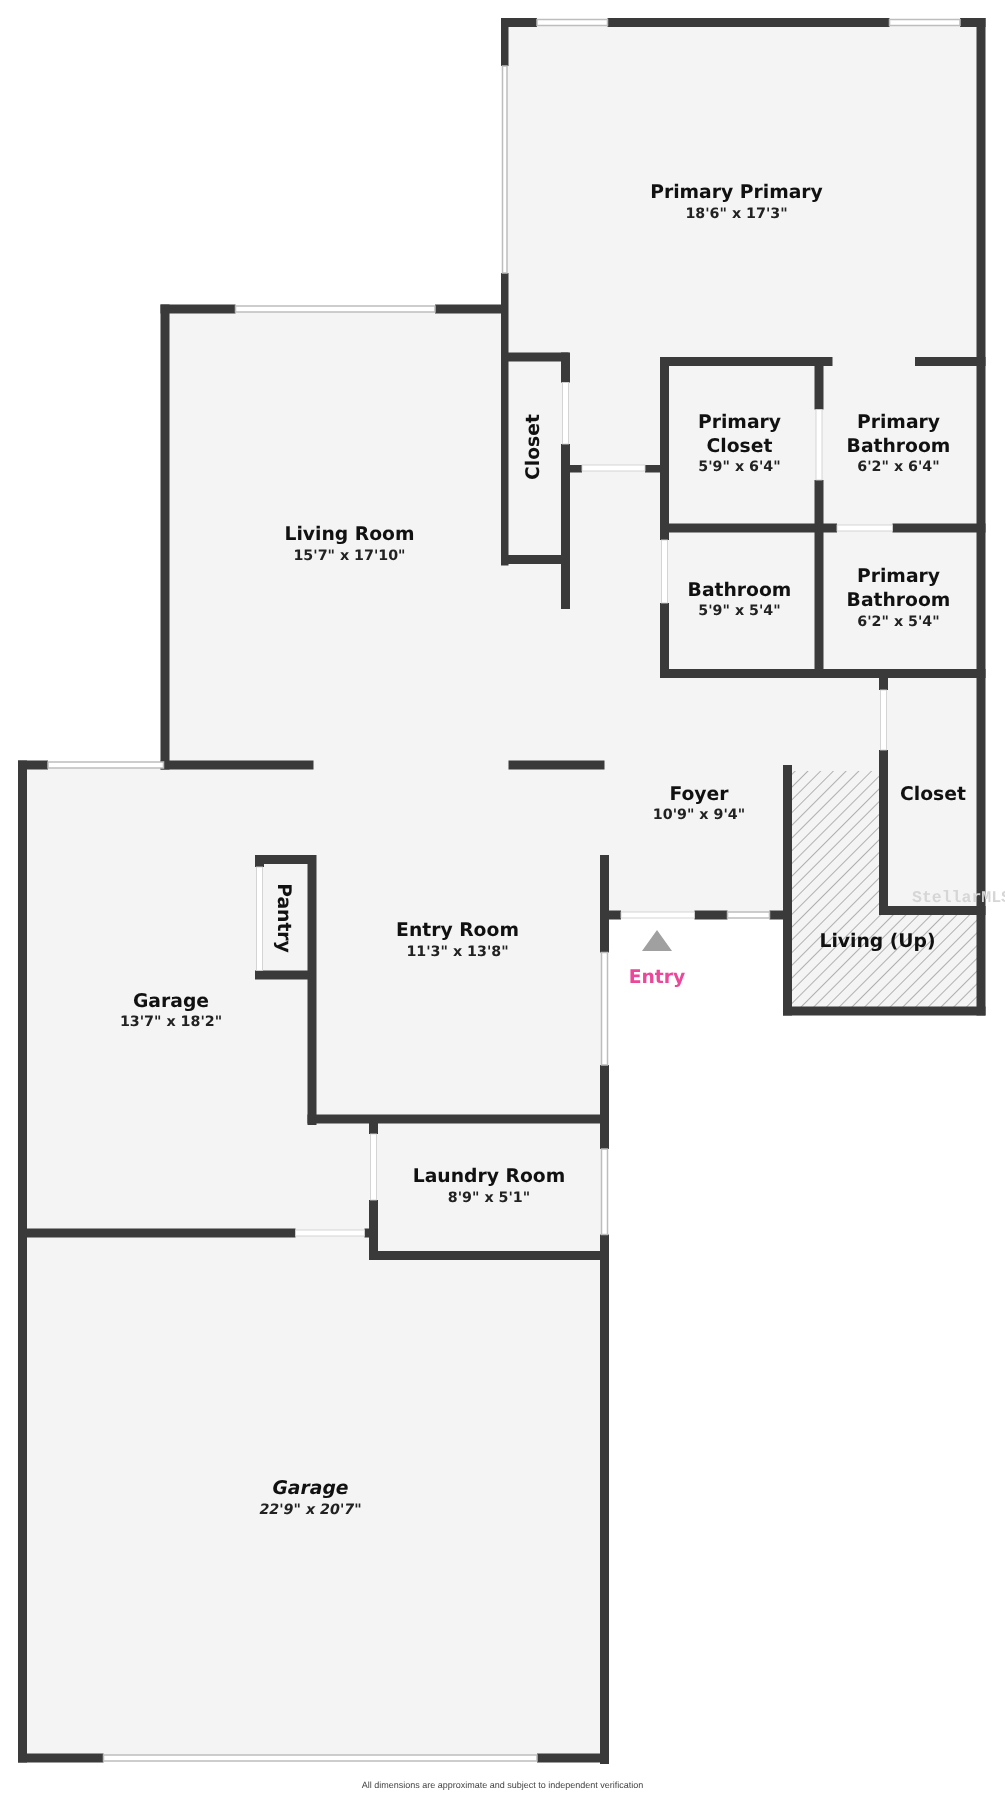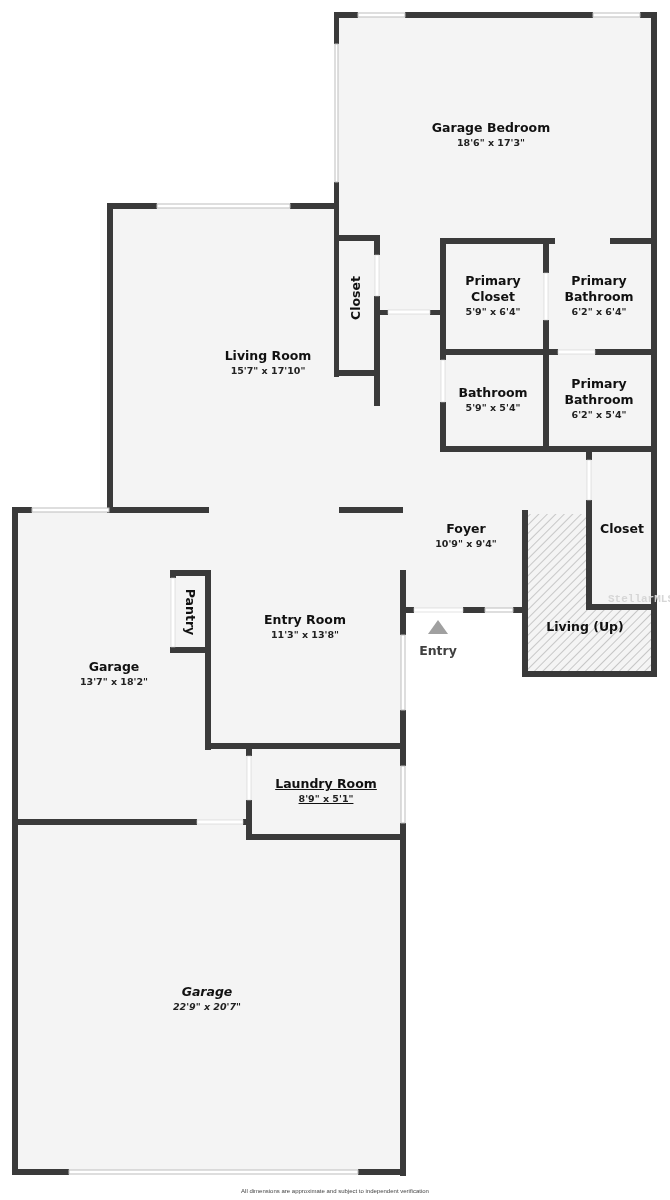--- a/index.html
+++ b/index.html
@@ -4,21 +4,21 @@
   <style>
     html, body { margin: 0; padding: 0; background: #ffffff; }
     body { width: 670px; height: 1200px; position: relative; overflow: hidden; font-family: "DejaVu Sans", "Liberation Sans", sans-serif; }
     #plan { position: absolute; left: 0; top: 0; width: 670px; height: 1200px; }
     .label { position: absolute; text-align: center; color: #111; transform: translateX(-50%); white-space: nowrap; }
     .room-name { font-weight: bold; font-size: 12.5px; line-height: 16px; display: block; }
     .room-dim { font-weight: bold; font-size: 9.5px; line-height: 13px; display: block; color: #222; }
     .vlabel { position: absolute; font-weight: bold; font-size: 12.5px; color: #111; white-space: nowrap; }
     .footer { position: absolute; left: 0; width: 670px; top: 1188px; text-align: center; font-size: 6px; color: #444; font-family: "Liberation Sans", sans-serif; }
     .watermark { position: absolute; left: 608px; top: 593px; font-size: 11px; color: #d6d6d6; font-weight: bold; font-family: Liberation Mono, monospace; }
-    .entry-label { position: absolute; left: 438px; top: 643px; transform: translateX(-50%); font-weight: bold; font-size: 12.5px; color: #404040; }
+    .entry-label { position: absolute; left: 438px; top: 643px; transform: translateX(-50%); font-weight: bold; font-size: 12.5px; color: #ec4899; }
   </style>
 </head>
 <body>
 
 <svg id="plan" width="670" height="1200" viewBox="0 0 670 1200" xmlns="http://www.w3.org/2000/svg">
   <defs>
     <pattern id="hatch" patternUnits="userSpaceOnUse" width="6" height="6" patternTransform="rotate(45)">
       <rect width="6" height="6" fill="#f4f4f4"></rect>
       <line x1="0" y1="0" x2="0" y2="6" stroke="#9a9a9a" stroke-width="1"></line>
     </pattern>
@@ -132,25 +132,25 @@
     <rect x="414" y="608" width="49" height="4"></rect>
     <rect x="171" y="578" width="4" height="69"></rect>
     <rect x="247" y="756" width="4" height="44"></rect>
     <rect x="197" y="820" width="46" height="4"></rect>
   </g>
 
   <polygon points="438,620 428,634 448,634" fill="#a0a0a0"></polygon>
 </svg>
 
 <div class="label" style="left:491px; top:120px;">
-  <span class="room-name">Garage Bedroom</span>
+  <span class="room-name">Primary Primary</span>
   <span class="room-dim">18'6" x 17'3"</span>
 </div>
 
-<div class="label" style="left:233px; top:348px;margin-left:35px;">
+<div class="label" style="left:233px; top:348px;">
   <span class="room-name">Living Room</span>
   <span class="room-dim">15'7" x 17'10"</span>
 </div>
 
 <div class="vlabel" style="left:355px; top:298px; transform: translate(-50%,-50%) rotate(-90deg);">Closet</div>
 
 <div class="label" style="left:493px; top:273px;">
   <span class="room-name">Primary</span>
   <span class="room-name">Closet</span>
   <span class="room-dim">5'9" x 6'4"</span>
@@ -191,21 +191,21 @@
   <span class="room-dim">13'7" x 18'2"</span>
 </div>
 
 <div class="vlabel" style="left:190px; top:612px; transform: translate(-50%,-50%) rotate(90deg);">Pantry</div>
 
 <div class="label" style="left:305px; top:612px;">
   <span class="room-name">Entry Room</span>
   <span class="room-dim">11'3" x 13'8"</span>
 </div>
 
-<div class="label" style="left:326px; top:776px;text-decoration:underline;">
+<div class="label" style="left:326px; top:776px;">
   <span class="room-name">Laundry Room</span>
   <span class="room-dim">8'9" x 5'1"</span>
 </div>
 
 <div class="label" style="left:207px; top:984px;font-style:italic;">
   <span class="room-name">Garage</span>
   <span class="room-dim">22'9" x 20'7"</span>
 </div>
 
 <div class="entry-label">Entry</div>

